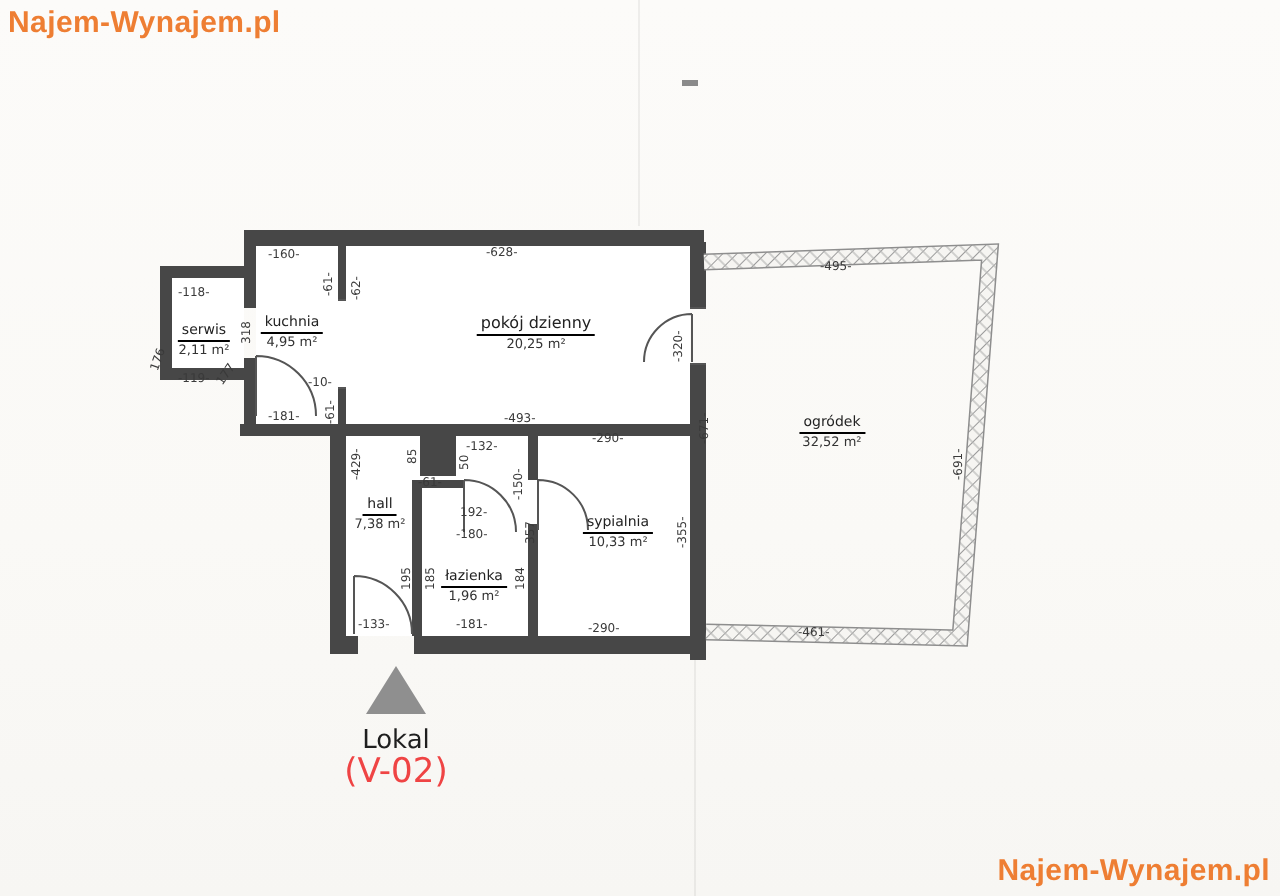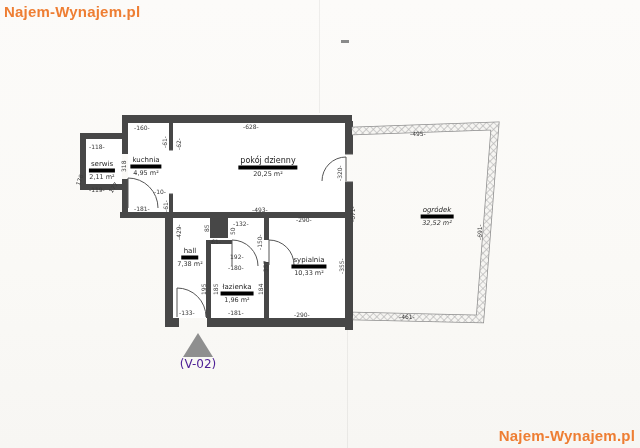--- a/index.html
+++ b/index.html
@@ -15,38 +15,38 @@
     position:absolute;font-size:6px;line-height:7px;color:#3a3a3a;
     white-space:nowrap;letter-spacing:0px;
   }
   .dimv{transform:rotate(-90deg);transform-origin:0 0;}
   .room{
     position:absolute;transform:translate(-50%,-50%);
     text-align:center;white-space:nowrap;z-index:6;
   }
   .room .rname{
     display:inline-block;font-size:7px;line-height:8px;color:#222;
-    border-bottom:4px solid #000000;padding:0 2px 1px 2px;
+    border-bottom:1px solid #000000;padding:0 2px 1px 2px;
   }
   .room .rarea{display:block;font-size:6.5px;line-height:9px;color:#333;}
   .room.big .rname{font-size:8px;}
   .watermark{
     position:absolute;font-size:15px;font-weight:bold;
     color:var(--wm,#ee7e33);font-family:"Liberation Sans",sans-serif;
     letter-spacing:0.2px;z-index:10;
   }
   .crease{position:absolute;background:rgba(60,60,60,0.07);}
   .marker-box{position:absolute;left:158px;top:333px;width:80px;text-align:center;z-index:7;}
   .tri{
     width:30px;height:24px;margin:0 auto;
     background:var(--tri,#8f8f8f);
     clip-path:polygon(50% 0,100% 100%,0 100%);
   }
   .marker-box .l1{font-size:13px;line-height:16px;margin-top:6px;color:#1f1f1f;}
-  .marker-box .l2{font-size:12px;line-height:15px;color:#4c1d95;}
+  .marker-box .l2{font-size:17px;line-height:15px;color:#ef4444;}
   svg.overlay{position:absolute;left:0;top:0;z-index:4;}
   .dimlayer{z-index:5;}
 </style>
 </head>
 <body>
 
 <div class="watermark" style="left:4px;top:3px;">Najem-Wynajem.pl</div>
 <div class="watermark" style="right:5px;bottom:4px;">Najem-Wynajem.pl</div>
 
 <div class="crease" style="left:319px;top:0;width:1px;height:113px;"></div>
@@ -159,23 +159,24 @@
     <span class="rarea">7,38 m²</span>
   </div>
   <div class="room" style="left:237px;top:289px;">
     <span class="rname">łazienka</span>
     <span class="rarea">1,96 m²</span>
   </div>
   <div class="room" style="left:309px;top:262px;">
     <span class="rname">sypialnia</span>
     <span class="rarea">10,33 m²</span>
   </div>
-  <div class="room" style="left:437px;top:212px;font-style:italic;">
+  <div class="room" style="left:416px;top:212px;">
     <span class="rname">ogródek</span>
     <span class="rarea">32,52 m²</span>
   </div>
 
 </div>
 
 <div class="marker-box">
   <div class="tri"></div>
+  <div class="l1">Lokal</div>
   <div class="l2">(V-02)</div>
 </div>
 
 </body></html>

